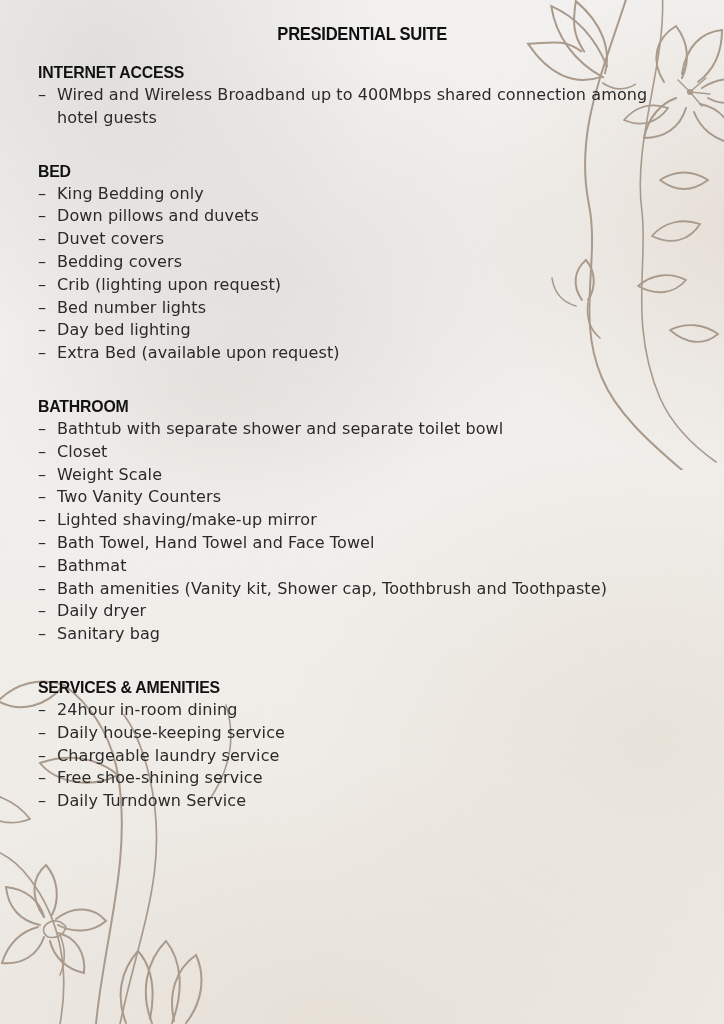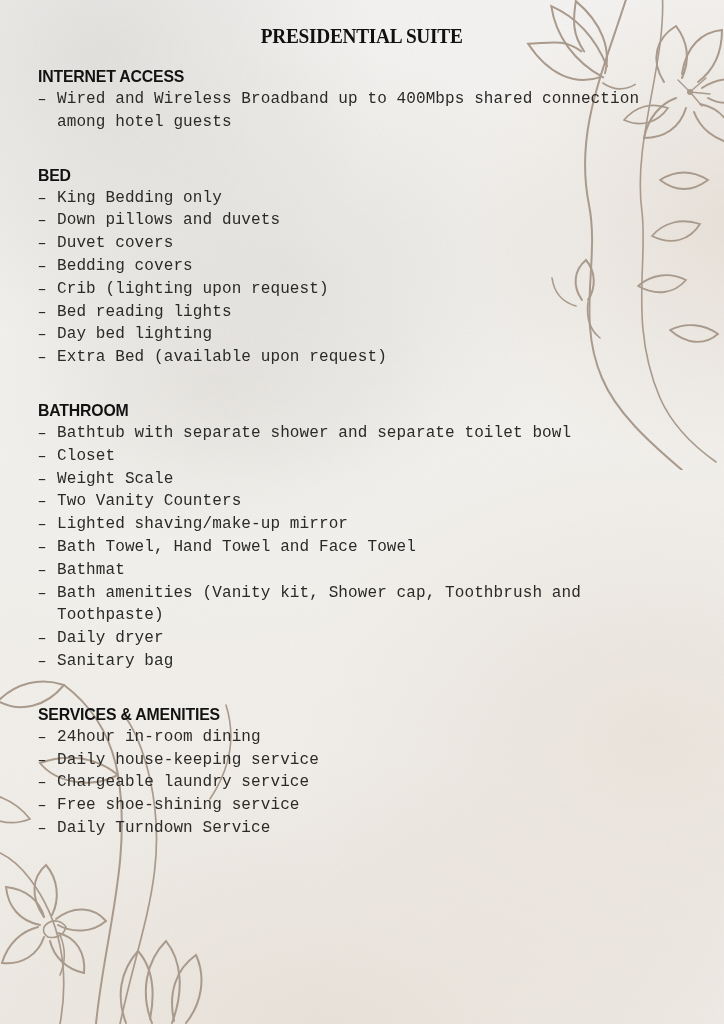--- a/index.html
+++ b/index.html
@@ -45,23 +45,23 @@
 
   .content {
     position: relative;
     padding: 24px 38px 0 38px;
     box-sizing: border-box;
     width: 100%;
   }
 
   .page-title {
     text-align: center;
-    font-family: Liberation Serif, serif;
+    font-family: Liberation Sans, sans-serif;
     font-weight: 700;
-    font-size: 21px;
+    font-size: 18px;
     letter-spacing: -0.3px;
     color: #101010;
     margin: 0 0 13px 0;
   }
   .page-title .squeeze {
     display: inline-block;
     transform: scaleX(0.92);
     transform-origin: center;
   }
 
@@ -92,21 +92,21 @@
   .item .marker {
     flex: 0 0 auto;
     width: 19px;
   }
   .item.bulleted { padding-left: 10px; }
   .item.bulleted .marker {
     width: 17px;
     font-size: 14px;
     line-height: 22.8px;
   }
-  .item .item-text { flex: 1 1 auto; font-family: Liberation Mono, monospace; }
+  .item .item-text { flex: 1 1 auto; }
 </style>
 </head>
 <body>
 
 <div class="paper"></div>
 
 <svg class="grain" width="724" height="1024" viewBox="0 0 724 1024" xmlns="http://www.w3.org/2000/svg">
   <defs>
     <filter id="grainF" x="0" y="0" width="100%" height="100%">
       <feTurbulence type="fractalNoise" baseFrequency="0.9" numOctaves="2" stitchTiles="stitch"></feTurbulence>
@@ -203,21 +203,21 @@
         <div class="item">
           <span class="marker">–</span>
           <span class="item-text">Bedding covers</span>
         </div>
         <div class="item">
           <span class="marker">–</span>
           <span class="item-text">Crib (lighting upon request)</span>
         </div>
         <div class="item">
           <span class="marker">–</span>
-          <span class="item-text">Bed reading lights</span>
+          <span class="item-text">Bed number lights</span>
         </div>
         <div class="item">
           <span class="marker">–</span>
           <span class="item-text">Day bed lighting</span>
         </div>
         <div class="item">
           <span class="marker">–</span>
           <span class="item-text">Extra Bed (available upon request)</span>
         </div>
       </section>

